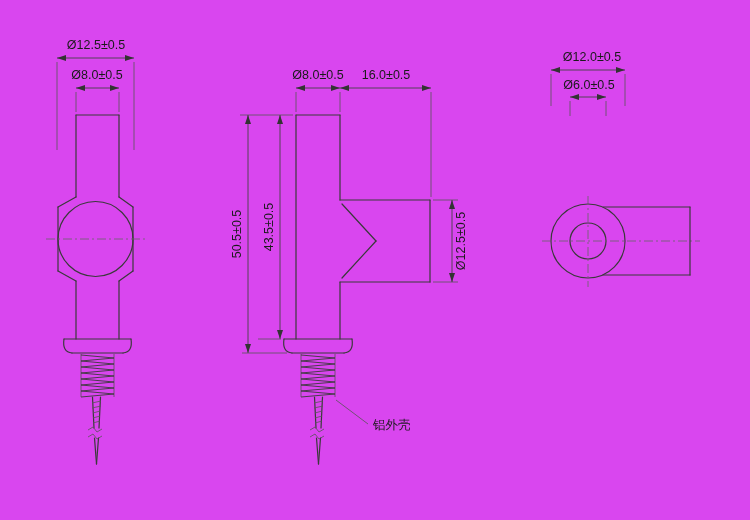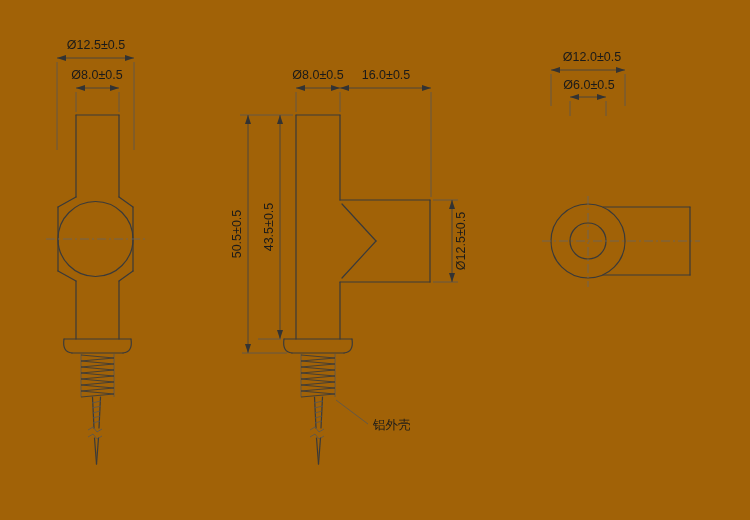--- a/index.html
+++ b/index.html
@@ -1,17 +1,17 @@
 <!DOCTYPE html>
 <html><head>
 <meta charset="utf-8">
 <style>
   html,body{margin:0;padding:0;background:#f3f3f3;}
   .sheet{
-    width:750px;height:520px;background:#a16207;position:relative;
+    width:750px;height:520px;background:#d946ef;position:relative;
     font-family:"Liberation Sans", sans-serif;overflow:hidden;
   }
   svg{display:block;}
   .edge{stroke:#3a3a3a;stroke-width:1.2;fill:none;stroke-linecap:round;}
   .thin{stroke:#555;stroke-width:0.8;fill:none;}
   .dimline{stroke:#444;stroke-width:0.9;fill:none;}
   .center{stroke:#666;stroke-width:0.8;fill:none;stroke-dasharray:9 3 2 3;}
   .coil{stroke:#3a3a3a;stroke-width:0.9;fill:none;}
   text{fill:#1a1a1a;font-size:12.5px;font-family:"Liberation Sans", sans-serif;}
 </style>

